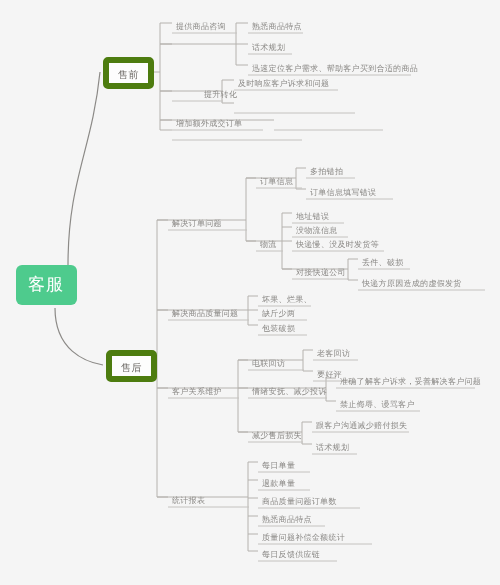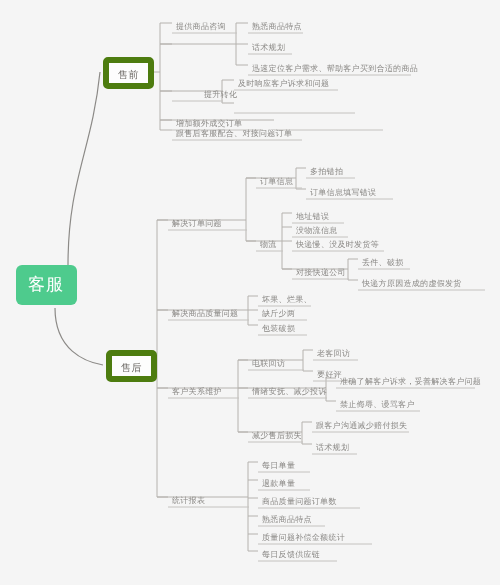--- a/index.html
+++ b/index.html
@@ -221,21 +221,20 @@
   <div class="node node-text" style="left:172px; top:23px;">提供商品咨询</div>
   <div class="node node-text" style="left:248px; top:23px;">熟悉商品特点</div>
   <div class="node node-text" style="left:248px; top:44px;">话术规划</div>
   <div class="node node-text" style="left:248px; top:65px;">迅速定位客户需求、帮助客户买到合适的商品</div>
 
   <div class="node node-text" style="left:172px; top:91px;margin-left:28px;">提升转化</div>
   <div class="node node-text" style="left:234px; top:80px;">及时响应客户诉求和问题</div>
 
   <div class="node node-text" style="left:172px; top:120px;">增加额外成交订单</div>
 
-  <div class="node node-text" style="left:172px; top:130px;">跟售后客服配合、对接问题订单</div>
 
   <div class="node node-text" style="left:168px; top:220px;">解决订单问题</div>
   <div class="node node-text" style="left:256px; top:178px;">订单信息</div>
   <div class="node node-text" style="left:306px; top:168px;">多拍错拍</div>
   <div class="node node-text" style="left:306px; top:189px;">订单信息填写错误</div>
 
   <div class="node node-text" style="left:256px; top:241px;">物流</div>
   <div class="node node-text" style="left:292px; top:213px;">地址错误</div>
   <div class="node node-text" style="left:292px; top:227px;">没物流信息</div>
   <div class="node node-text" style="left:292px; top:241px;">快递慢、没及时发货等</div>

